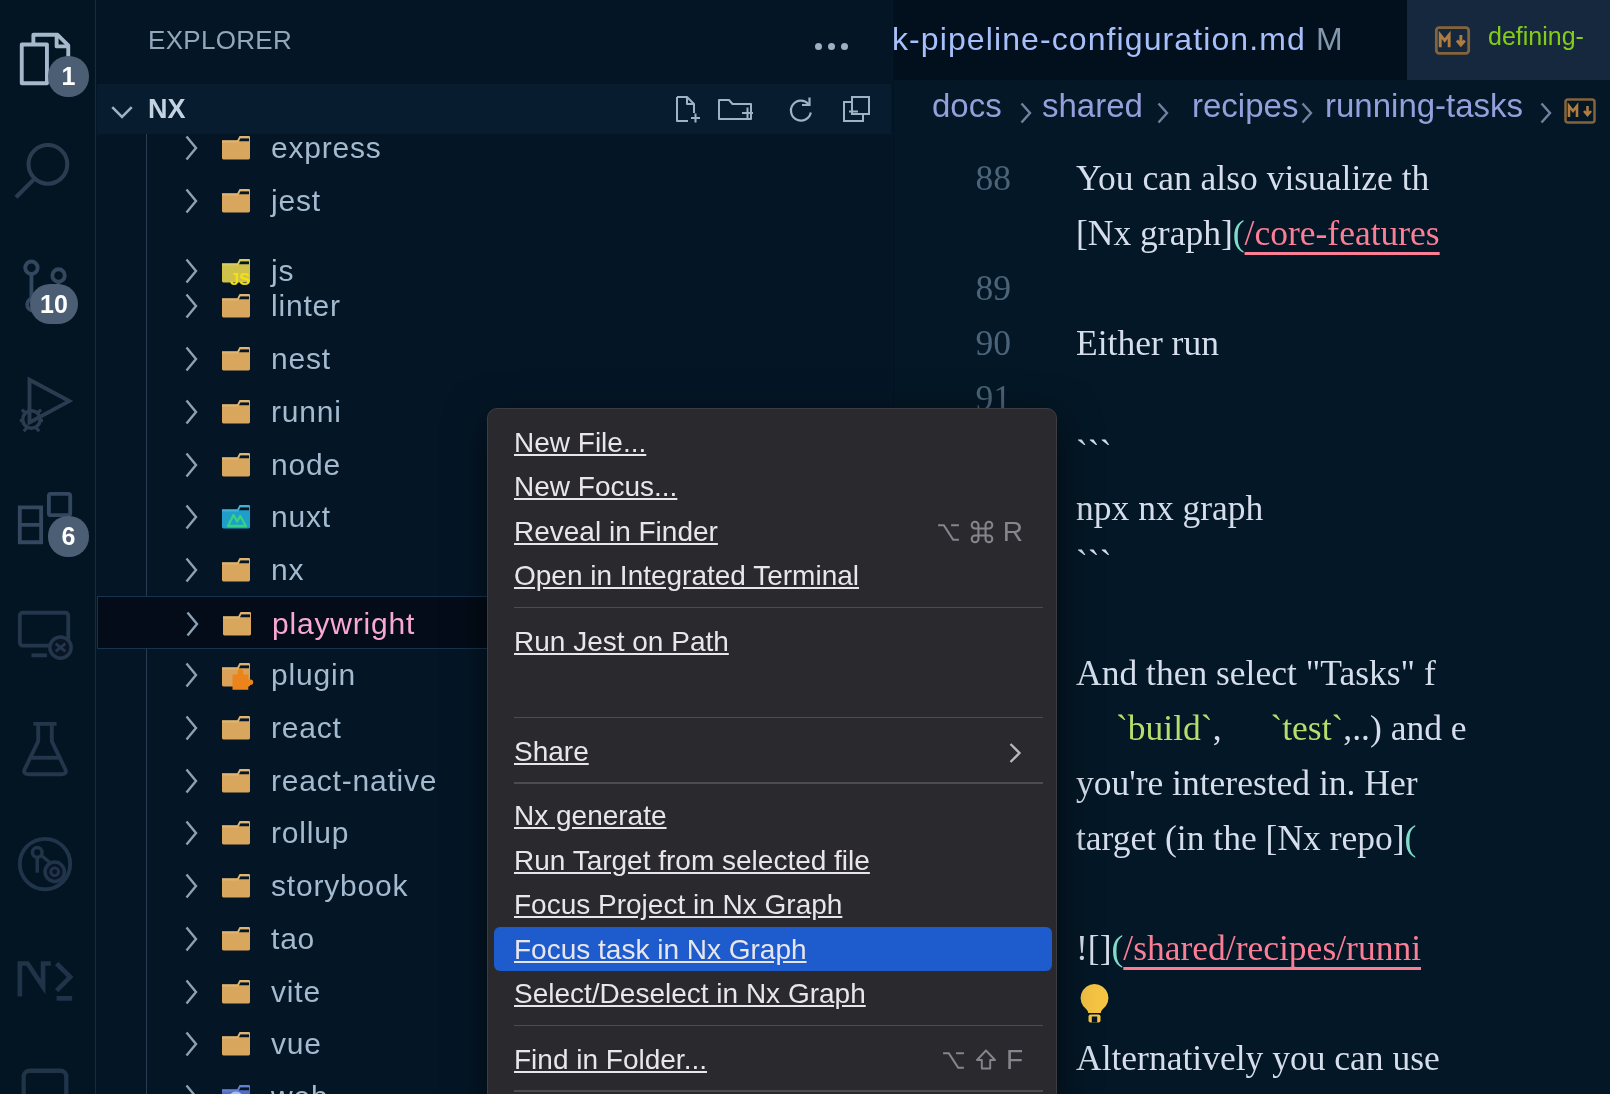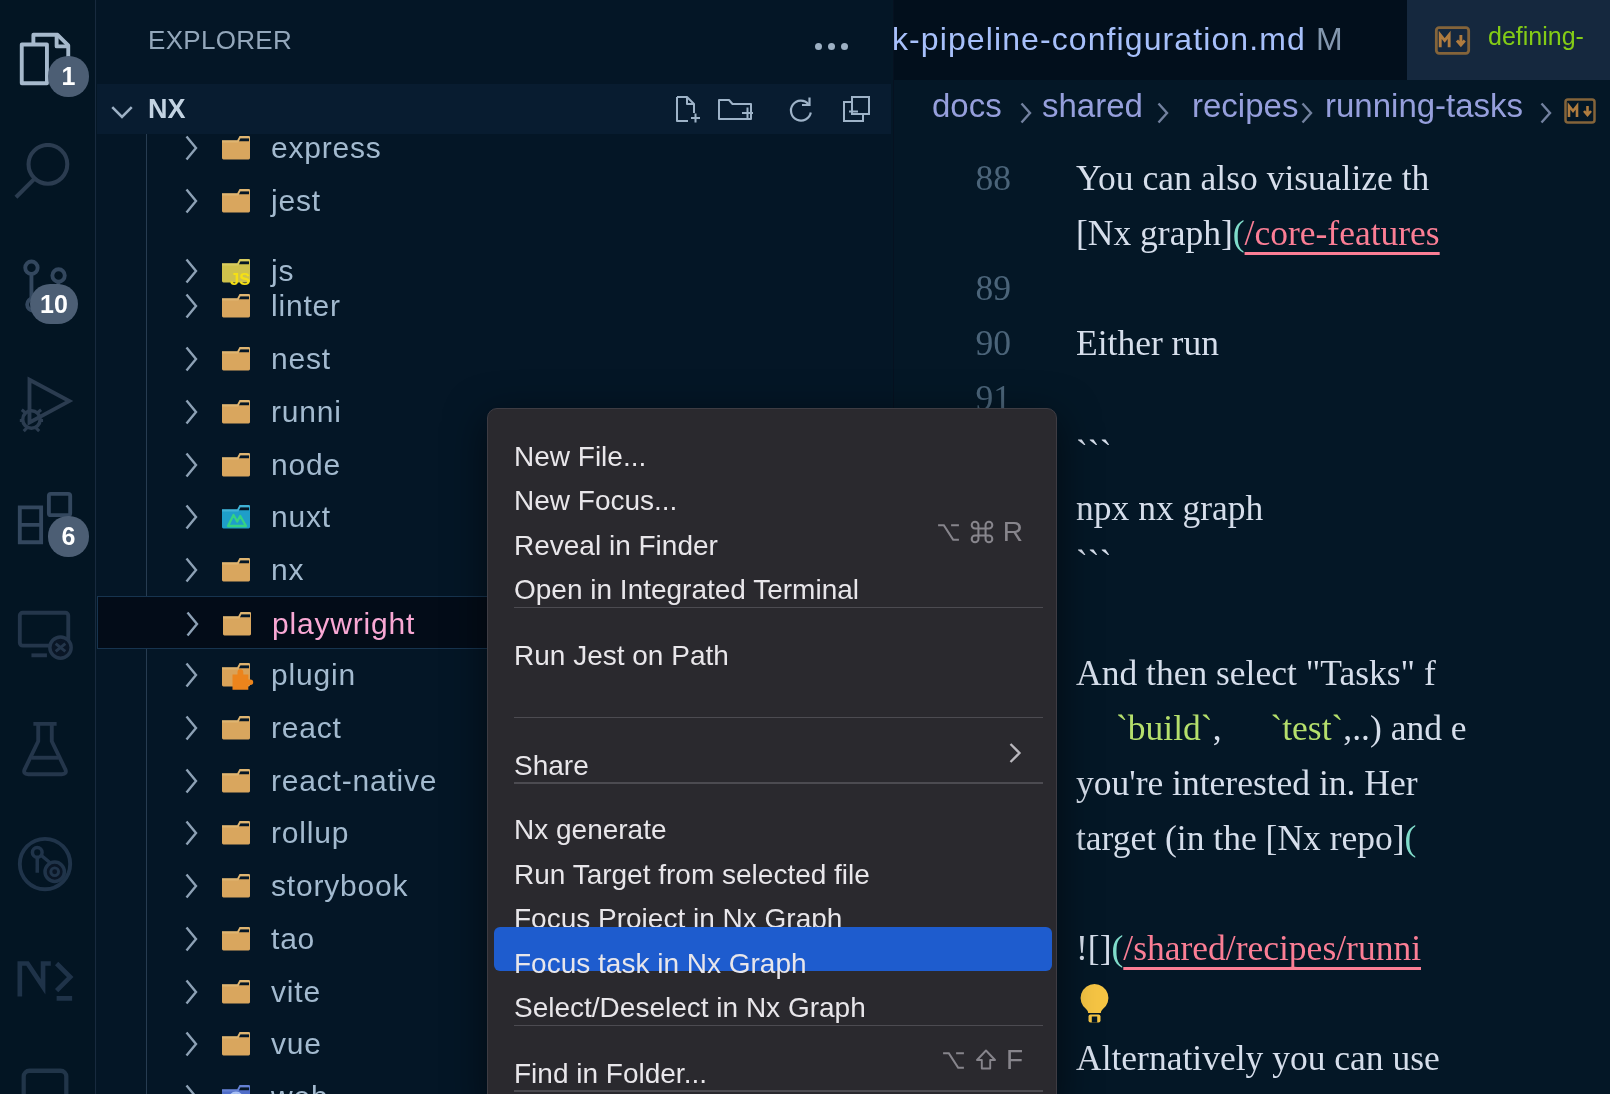--- a/index.html
+++ b/index.html
@@ -54,21 +54,21 @@
 .tl { color:#7fdbca; }
 .pk { color:#fb7e95; text-decoration:underline; text-decoration-thickness:3px; text-underline-offset:7px; text-decoration-skip-ink:none; }
 .gr { color:#b5df6c;margin-left:40px; }
 
 #menu {
   position:absolute; left:487px; top:408px; width:570px; height:700px;
   background:#2a292e; border-radius:10px; border:1px solid #3e3c43;
   box-shadow:0 10px 40px rgba(0,0,0,0.55); z-index:10;
 }
 .mi { position:absolute; left:6px; width:558px; height:44px; }
-.mi .t { position:absolute; left:20px; top:21px; font-size:28px; color:#e8e6ea; white-space:nowrap; }
+.mi .t { position:absolute; left:20px; top:7px; font-size:28px; color:#e8e6ea; white-space:nowrap;text-decoration:underline; }
 .mi .k { position:absolute; right:29px; top:7px; font-size:28px; color:#87858c; white-space:nowrap; }
 .mi.hl { background:#1e5cce; border-radius:6px; }
 .msep { position:absolute; left:26px; width:529px; height:1.5px; background:#4c4b51; }
 </style>
 </head>
 <body>
 <div id="root">
 
 <div id="sidebar">
   <div id="expl-title">EXPLORER</div>

